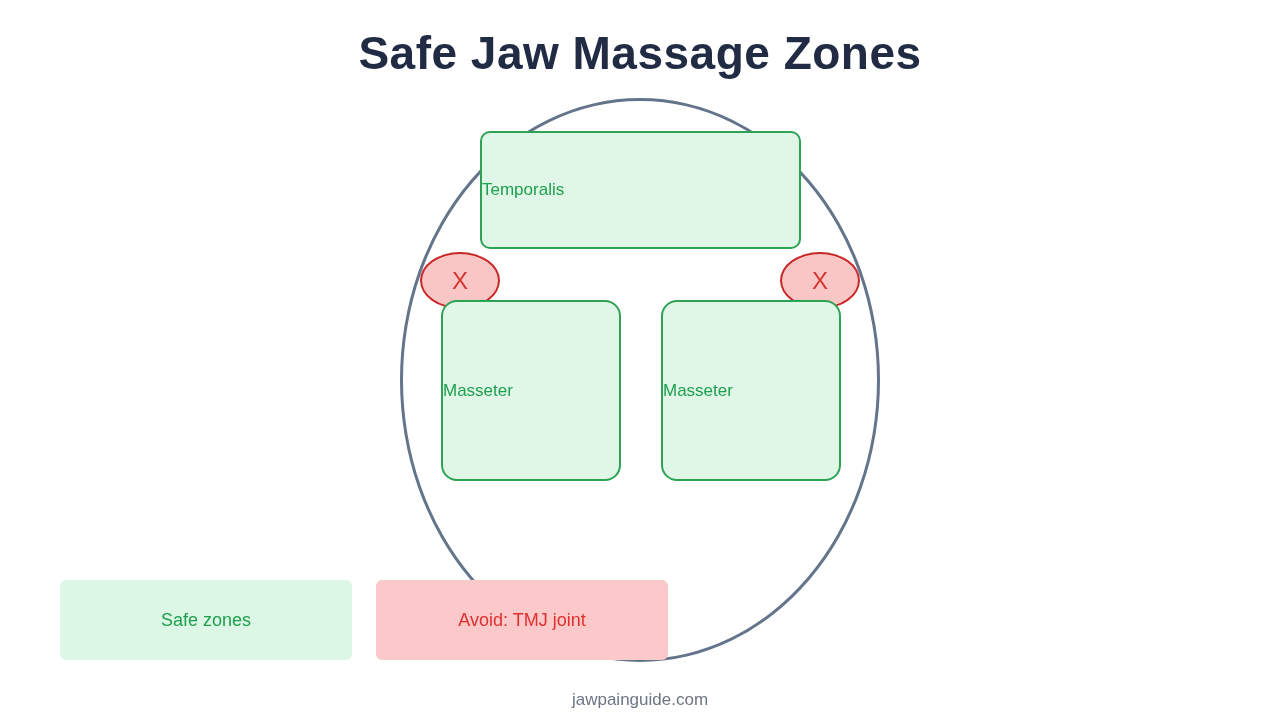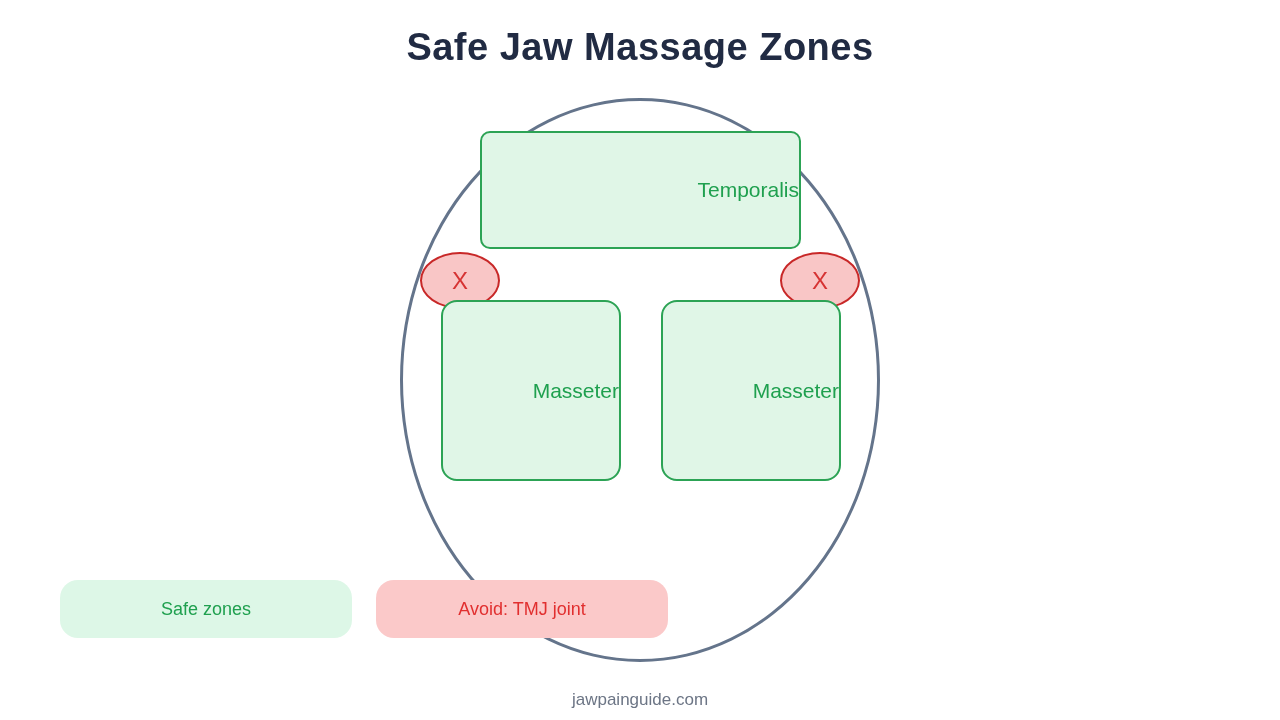--- a/index.html
+++ b/index.html
@@ -28,21 +28,21 @@
     background: var(--bg);
     overflow: hidden;
   }
 
   .page-title {
     position: absolute;
     top: 26px;
     left: 0;
     width: 1280px;
     text-align: center;
-    font-size: 38px;
+    font-size: 46px;
     font-weight: 600;
     letter-spacing: 0.5px;
     color: var(--title-color);
   }
 
   .face-ellipse {
     position: absolute;
     left: 400px;
     top: 98px;
     width: 480px;
@@ -51,23 +51,23 @@
     border-radius: 50%;
     background: transparent;
   }
 
   .zone {
     position: absolute;
     background: var(--green-fill);
     border: 2px solid var(--green-stroke);
     display: flex;
     align-items: center;
-    justify-content: flex-end;
+    justify-content: flex-start;
     color: var(--green-text);
-    font-size: 21px;
+    font-size: 17px;
   }
   .zone-temporalis {
     left: 480px;
     top: 131px;
     width: 321px;
     height: 118px;
     border-radius: 10px;
   }
   .zone-masseter-left {
     left: 441px;
@@ -97,22 +97,22 @@
     color: var(--red-text);
     font-size: 24px;
   }
   .x-marker-left  { left: 420px; top: 252px; }
   .x-marker-right { left: 780px; top: 252px; }
 
   .legend-box {
     position: absolute;
     top: 580px;
     width: 292px;
-    height: 58px;
-    border-radius: 18px;
+    height: 80px;
+    border-radius: 6px;
     display: flex;
     align-items: center;
     justify-content: center;
     font-size: 18px;
   }
   .legend-safe {
     left: 60px;
     background: var(--legend-green-fill);
     color: var(--green-text);
   }

